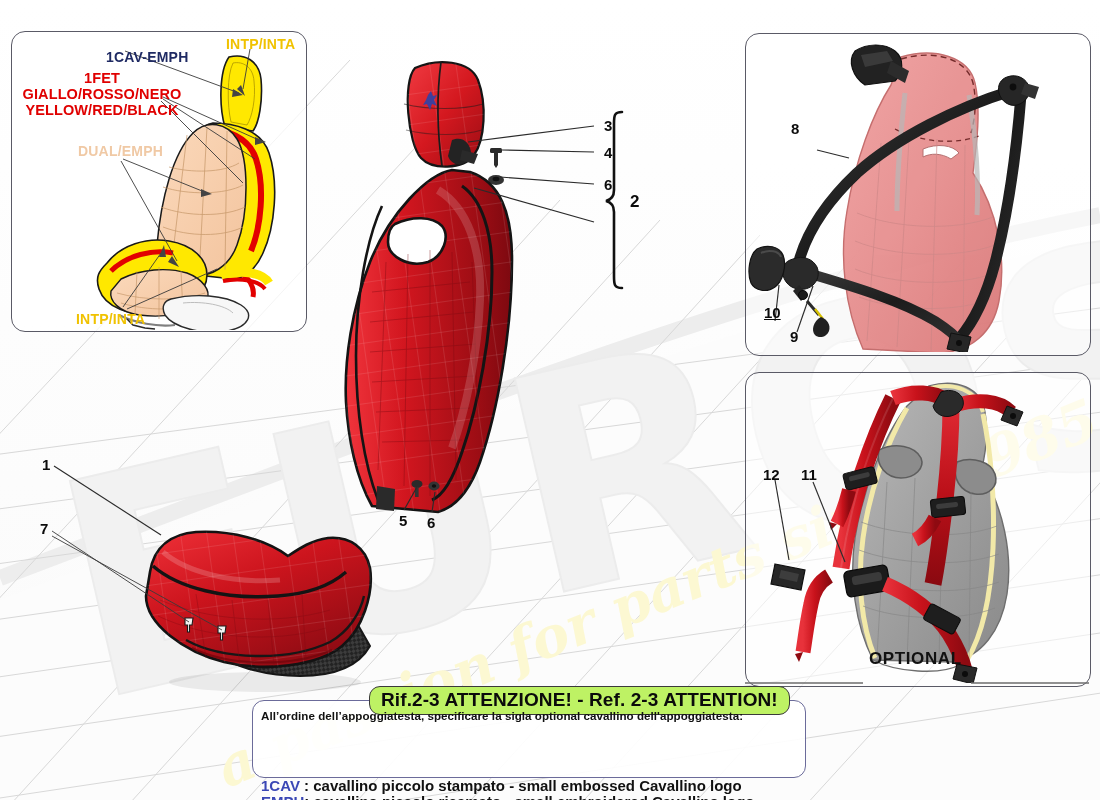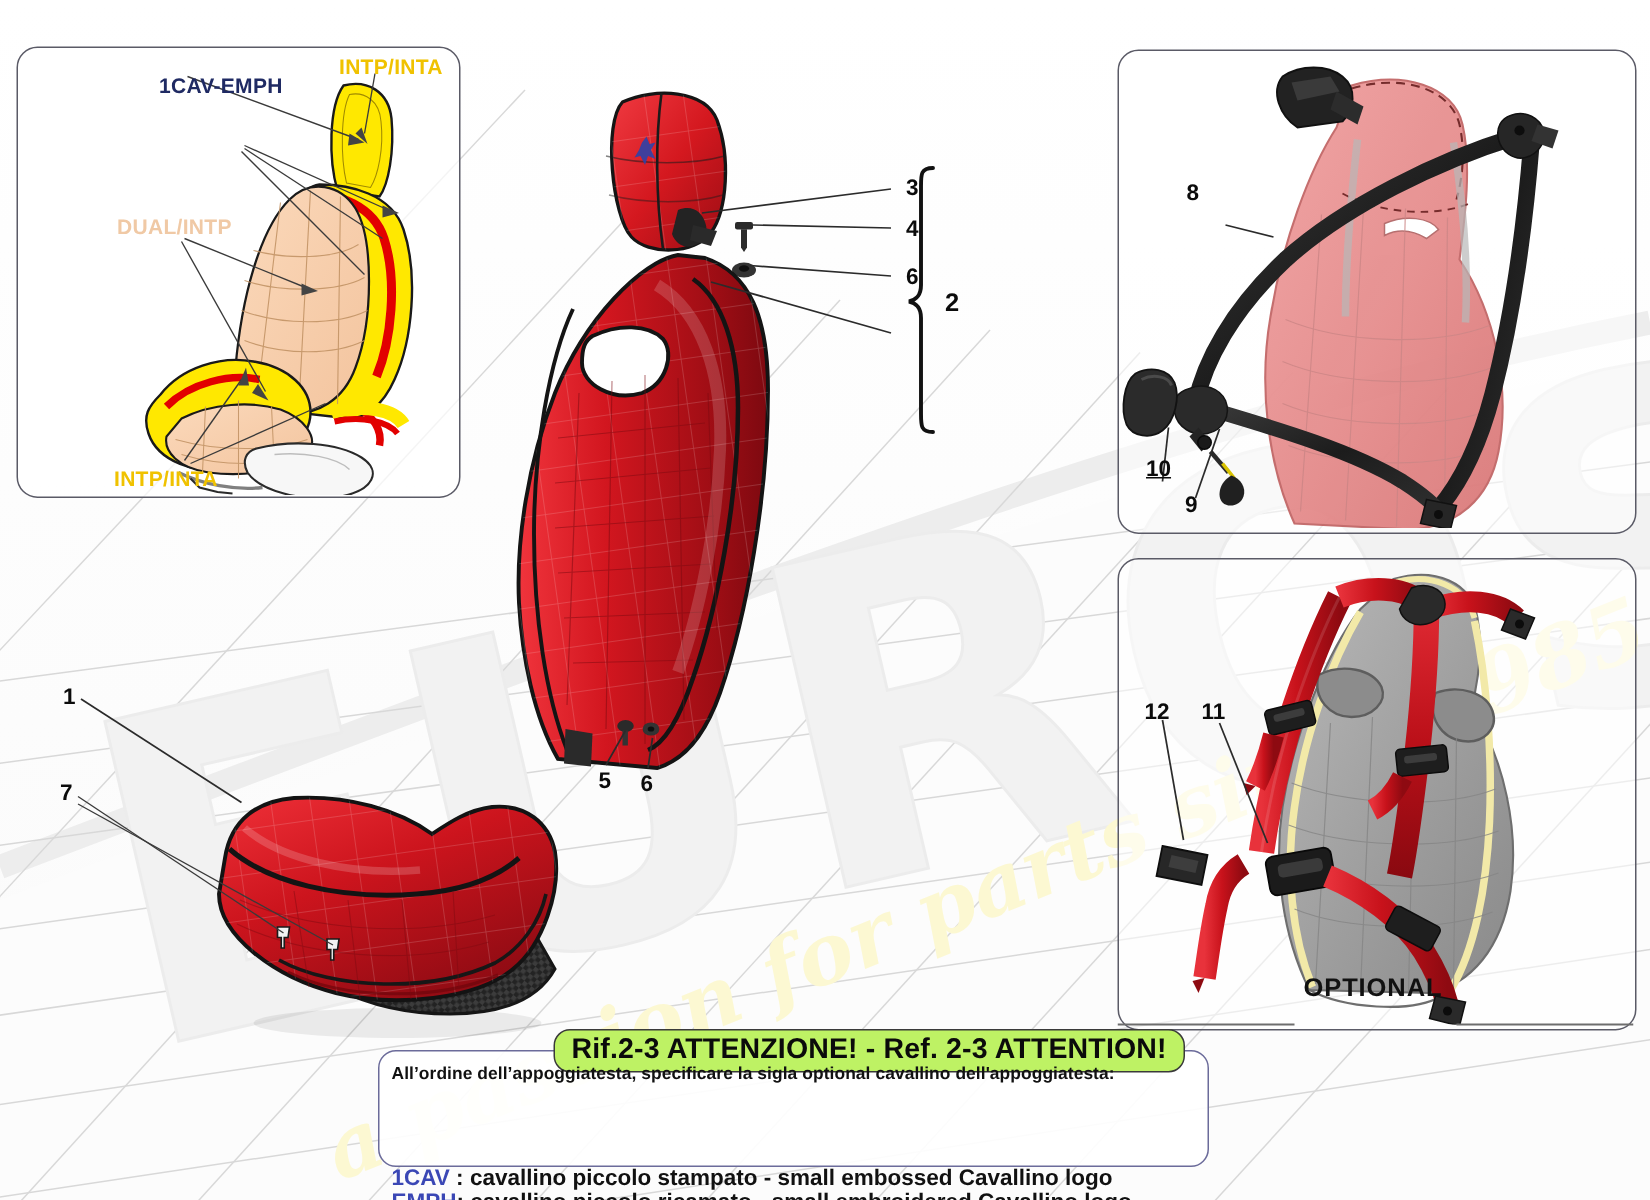--- a/index.html
+++ b/index.html
@@ -413,21 +413,26 @@
       <path d="M161 225 l7 11 l-11 -5 Z" fill="#444"></path>
 
       <path class="lead-fine" d="M112 276 L150 222"></path>
       <path d="M148 226 l5 -12 l2 12 Z" fill="#444"></path>
       <path class="lead-fine" d="M116 278 L206 238"></path>
     </g>
   </svg>
 
   <div class="lbl lbl-1cav">1CAV-EMPH</div>
   <div class="lbl lbl-intp-top">INTP/INTA</div>
-  <div class="lbl lbl-dual">DUAL/INTP</div>
+  <div class="lbl lbl-1fet">
+    <span>1FET</span><br>
+    <span>GIALLO/ROSSO/NERO</span><br>
+    <span>YELLOW/RED/BLACK</span>
+  </div>
+  <div class="lbl lbl-dual">DUAL/EMPH</div>
   <div class="lbl lbl-intp-bot">INTP/INTA</div>
 
   <div class="panel" id="belt-panel"></div>
 
   <svg style="position:absolute;left:745px;top:33px;" width="344" height="321" viewBox="0 0 344 321">
     <defs>
       <linearGradient id="ghostRed" x1="0" y1="0" x2="1" y2="1">
         <stop offset="0" stop-color="#f09d9d"></stop>
         <stop offset=".5" stop-color="#e58a8a"></stop>
         <stop offset="1" stop-color="#d97575"></stop>

